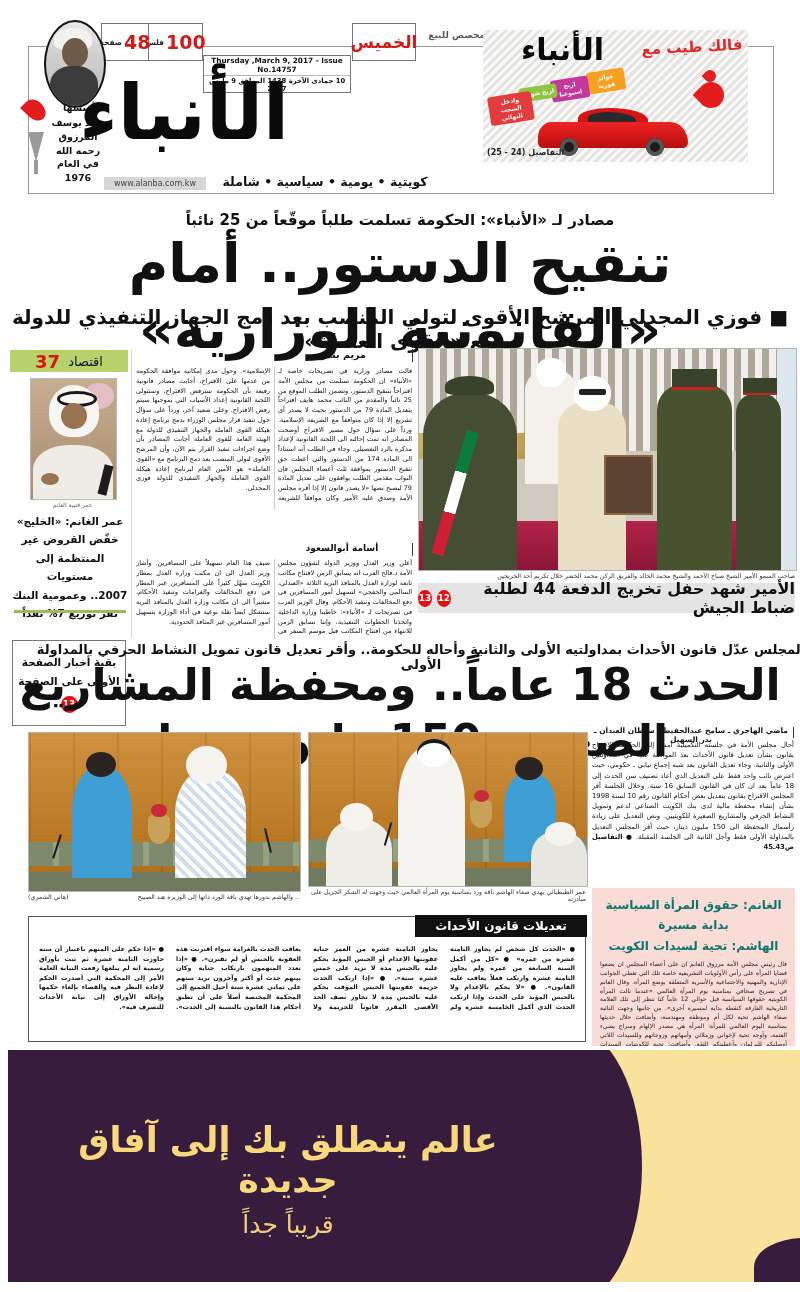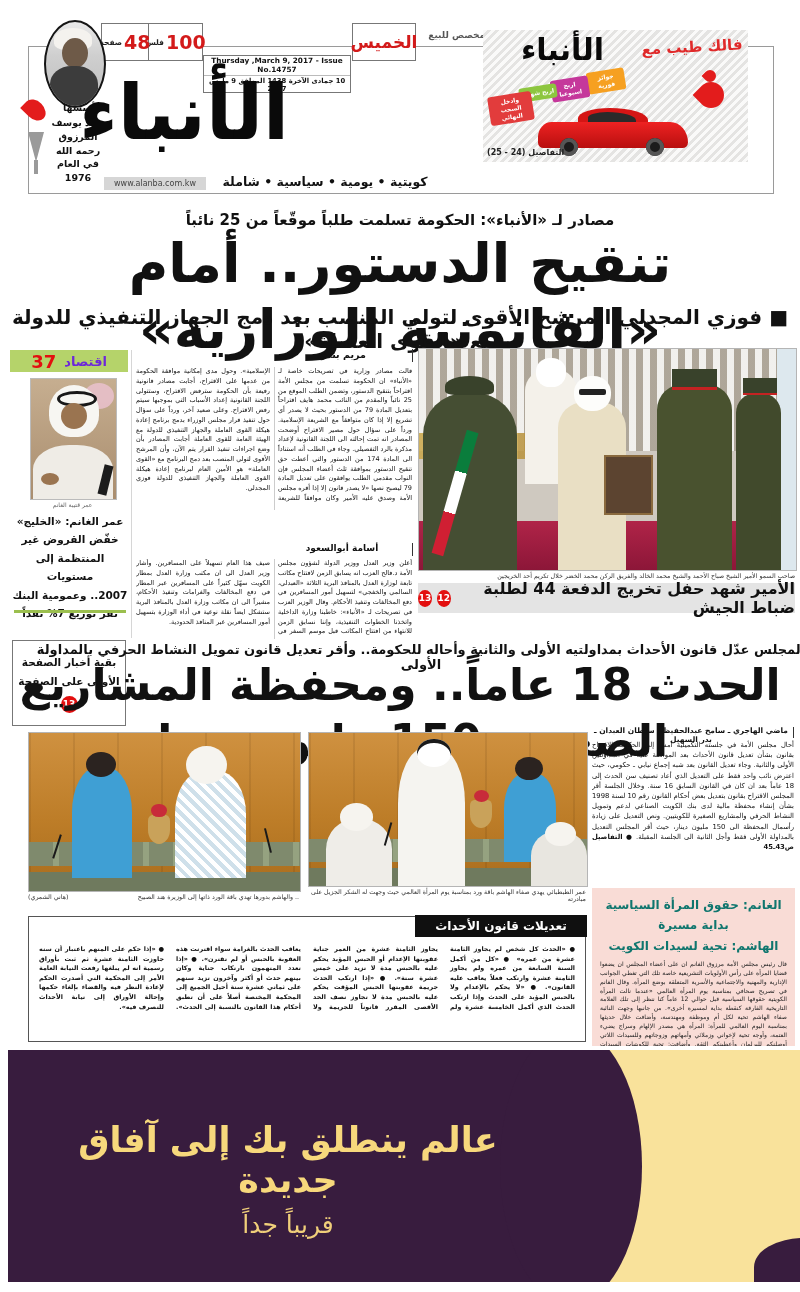--- a/index.html
+++ b/index.html
@@ -56,21 +56,21 @@
   .wheel.w1{left:22px;} .wheel.w2{left:108px;}
   .promo-flame{left:698px;top:82px;width:26px;height:26px;background:#e31c1c;border-radius:0 50% 50% 50%;transform:rotate(-45deg);}
   .promo-flame2{left:704px;top:70px;width:12px;height:12px;background:#e31c1c;border-radius:0 50% 50% 50%;transform:rotate(-45deg);}
   .promo-details{left:487px;top:148px;font-size:8px;font-weight:bold;color:#222;}
   
   .lead-kicker{top:211px;left:0;width:800px;text-align:center;font-size:15px;font-weight:bold;}
   .lead-headline{top:231px;left:0;width:800px;text-align:center;font-size:54px;font-weight:bold;line-height:66px;letter-spacing:-2px;}
   .lead-sub{top:305px;left:0;width:800px;text-align:center;font-size:20px;font-weight:bold;}
   
   .econ-banner{left:10px;top:350px;width:118px;height:22px;background:#b5d36a;display:flex;align-items:center;justify-content:center;gap:8px;}
-  .econ-section{color:#6d28d9;font-size:13px;font-weight:bold;}
+  .econ-section{color:#0f172a;font-size:13px;font-weight:normal;}
   .econ-page{color:#e30f0f;font-size:18px;font-weight:bold;}
   .econ-photo{left:30px;top:378px;width:85px;height:120px;background:linear-gradient(180deg,#c6ae90,#a98d6e);overflow:hidden;border:1px solid #bbb;}
   .ep-sketch{position:absolute;right:2px;top:4px;width:30px;height:26px;background:#ecc3d2;border-radius:50%;opacity:.8;}
   .ep-ghutra{position:absolute;left:18px;top:6px;width:50px;height:52px;background:#f7f6f2;border-radius:50% 50% 42% 42%;}
   .ep-agal{position:absolute;left:26px;top:12px;width:34px;height:10px;border:3px solid #181818;border-radius:50%;background:transparent;}
   .ep-face{position:absolute;left:30px;top:24px;width:26px;height:26px;background:#9a7450;border-radius:50%;}
   .ep-body{position:absolute;left:2px;top:66px;width:80px;height:54px;background:#efece6;border-radius:45% 45% 0 0;}
   .ep-mic{position:absolute;right:6px;bottom:4px;width:9px;height:30px;background:#1c1c1c;transform:rotate(14deg);}
   .ep-hand{position:absolute;left:10px;bottom:14px;width:18px;height:12px;background:#9a7450;border-radius:50%;}
   .econ-caption{left:20px;top:501px;width:105px;font-size:6px;color:#666;text-align:center;}

